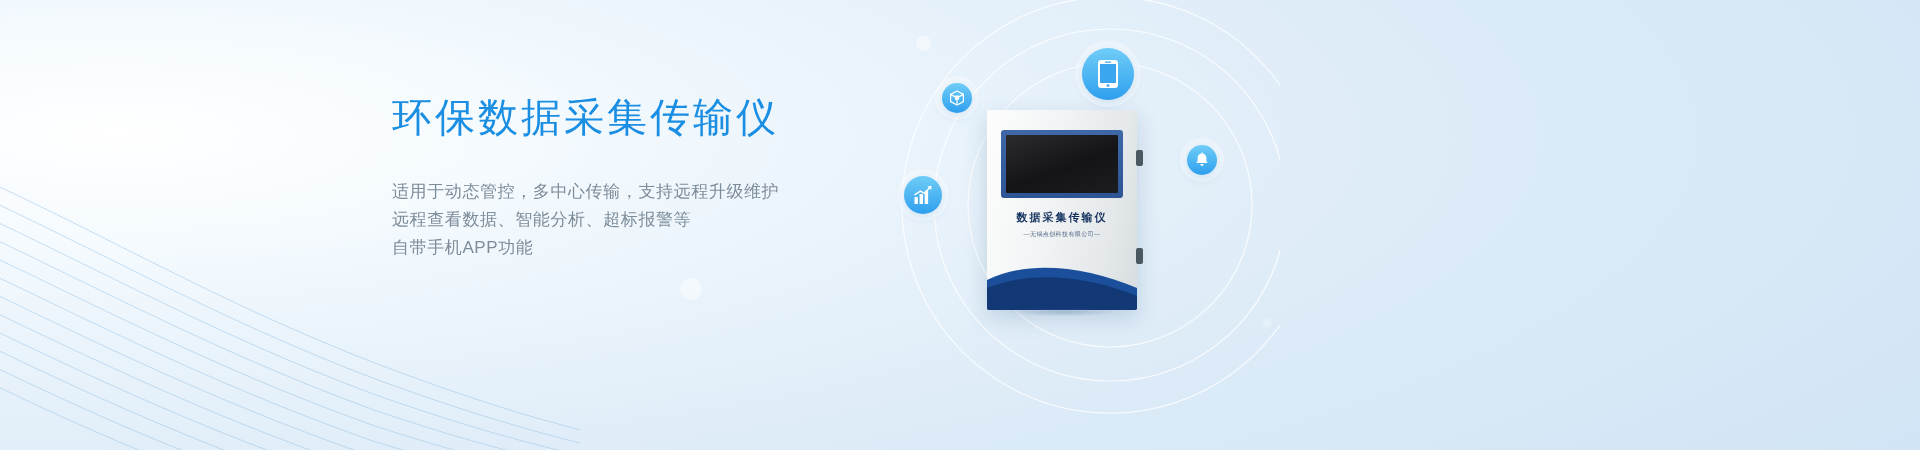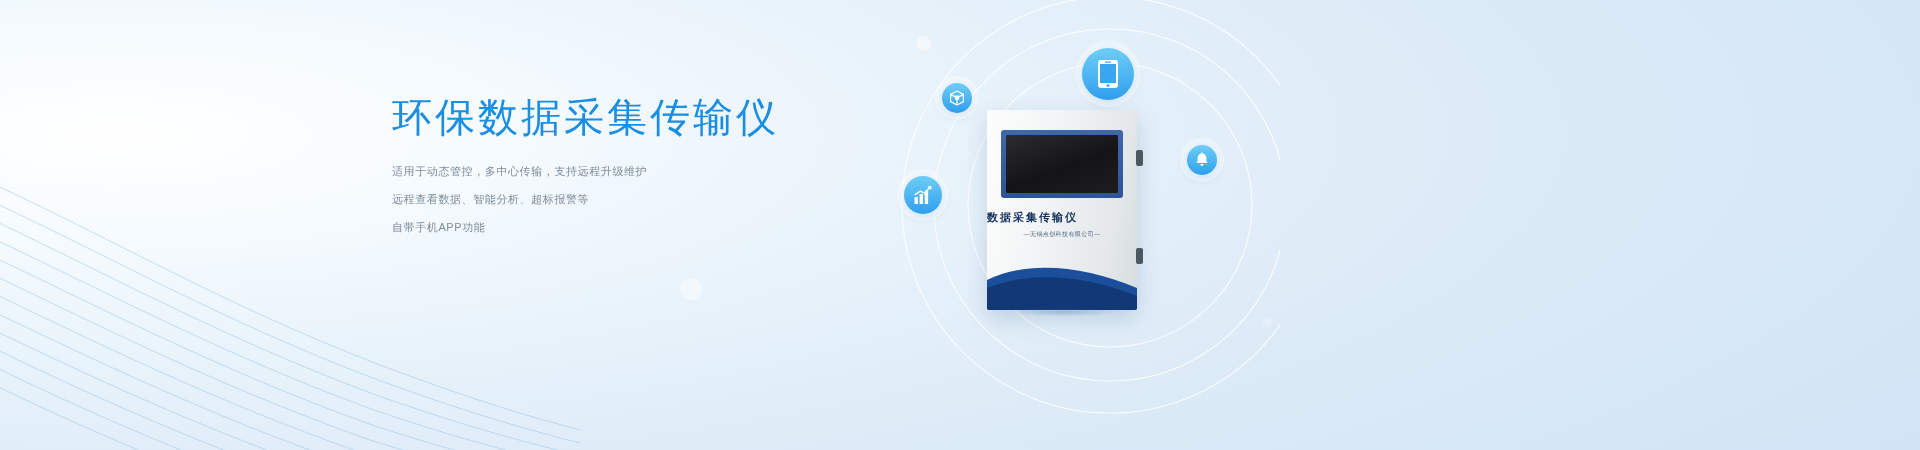--- a/index.html
+++ b/index.html
@@ -16,23 +16,23 @@
   }
   
   .swirl{position:absolute;left:-40px;bottom:-30px;width:620px;height:330px;pointer-events:none;}
   .bubbles{position:absolute;inset:0;pointer-events:none;}
   .bub{position:absolute;border-radius:50%;background:rgba(255,255,255,.45);}
 
   
   .textblock{position:absolute;left:392px;top:92px;width:520px;}
   .title{
     font-size:40px;line-height:1.25;letter-spacing:3px;
-    color:#1a8ee2;font-weight:400;margin:0 0 15px 0;white-space:nowrap;
+    color:#1a8ee2;font-weight:400;margin:0 0 36px 0;white-space:nowrap;
   }
-  .sub{margin:0;color:#7d8c99;font-size:11px;line-height:28px;letter-spacing:.6px;font-weight:400;}
+  .sub{margin:0;color:#7d8c99;font-size:17px;line-height:28px;letter-spacing:.6px;font-weight:400;}
 
   
   .stage{position:absolute;left:860px;top:0;width:420px;height:450px;}
   .rings{position:absolute;left:0;top:0;width:420px;height:450px;}
 
   .icon{
     position:absolute;border-radius:50%;
     display:flex;align-items:center;justify-content:center;
     background:linear-gradient(180deg,#6fcdf7 0%,#2e9fee 100%);
     box-shadow:0 0 0 7px rgba(255,255,255,.38),0 3px 10px rgba(40,120,190,.25);
@@ -51,21 +51,21 @@
     box-shadow:0 8px 22px rgba(60,100,140,.22);
     overflow:hidden;
   }
   .screen-bez{
     position:absolute;left:14px;top:20px;width:122px;height:68px;
     background:linear-gradient(180deg,#3f68a8 0%,#2d5596 100%);
     border-radius:3px;padding:5px;box-sizing:border-box;
   }
   .screen{width:100%;height:100%;background:linear-gradient(160deg,#2c2c2e 0%,#141416 55%,#1d1d20 100%);border-radius:1px;}
   .dev-title{
-    position:absolute;left:0;right:0;top:100px;
+    position:absolute;left:0;right:0;top:100px;text-align:center;
     color:#16335f;font-size:11px;letter-spacing:2px;font-weight:700;
     font-family:"Liberation Serif","DejaVu Serif",serif;
   }
   .dev-sub{
     position:absolute;left:0;right:0;top:120px;text-align:center;
     color:#4b6484;font-size:6px;letter-spacing:.4px;
   }
   .wave{position:absolute;left:0;right:0;bottom:0;height:52px;}
   .hinge{position:absolute;right:-6px;width:7px;height:16px;background:#4a5860;border-radius:2px;}
   .hinge.h1{top:40px;}

